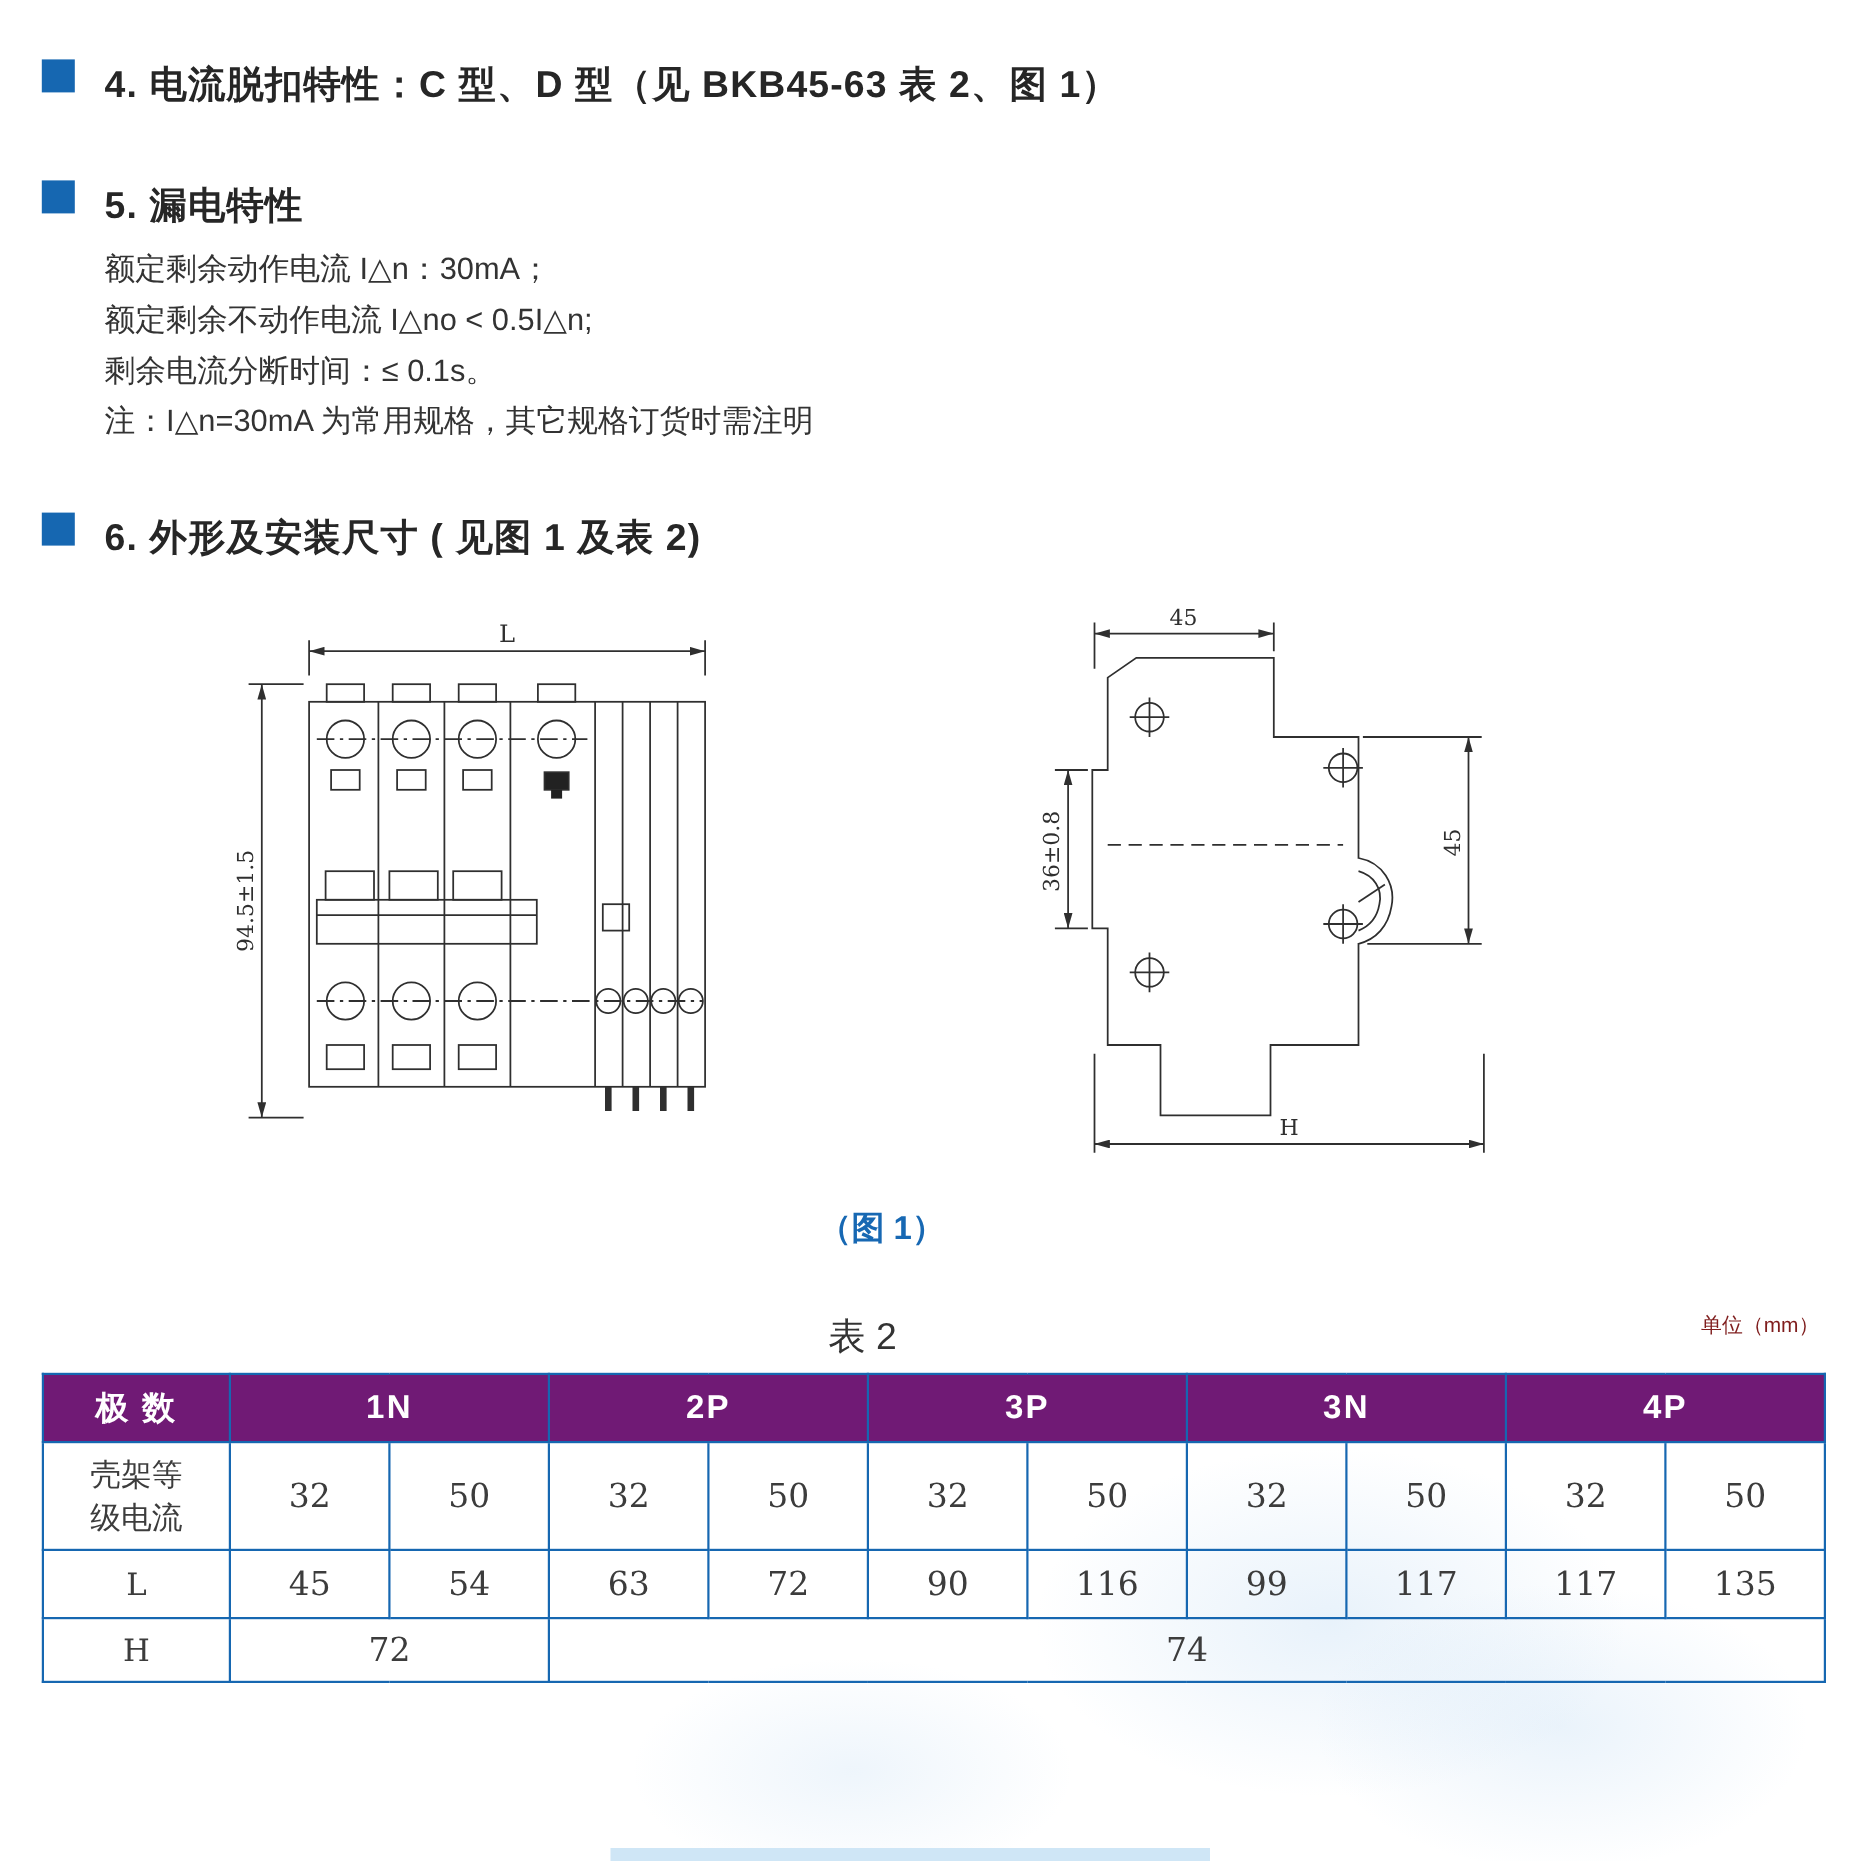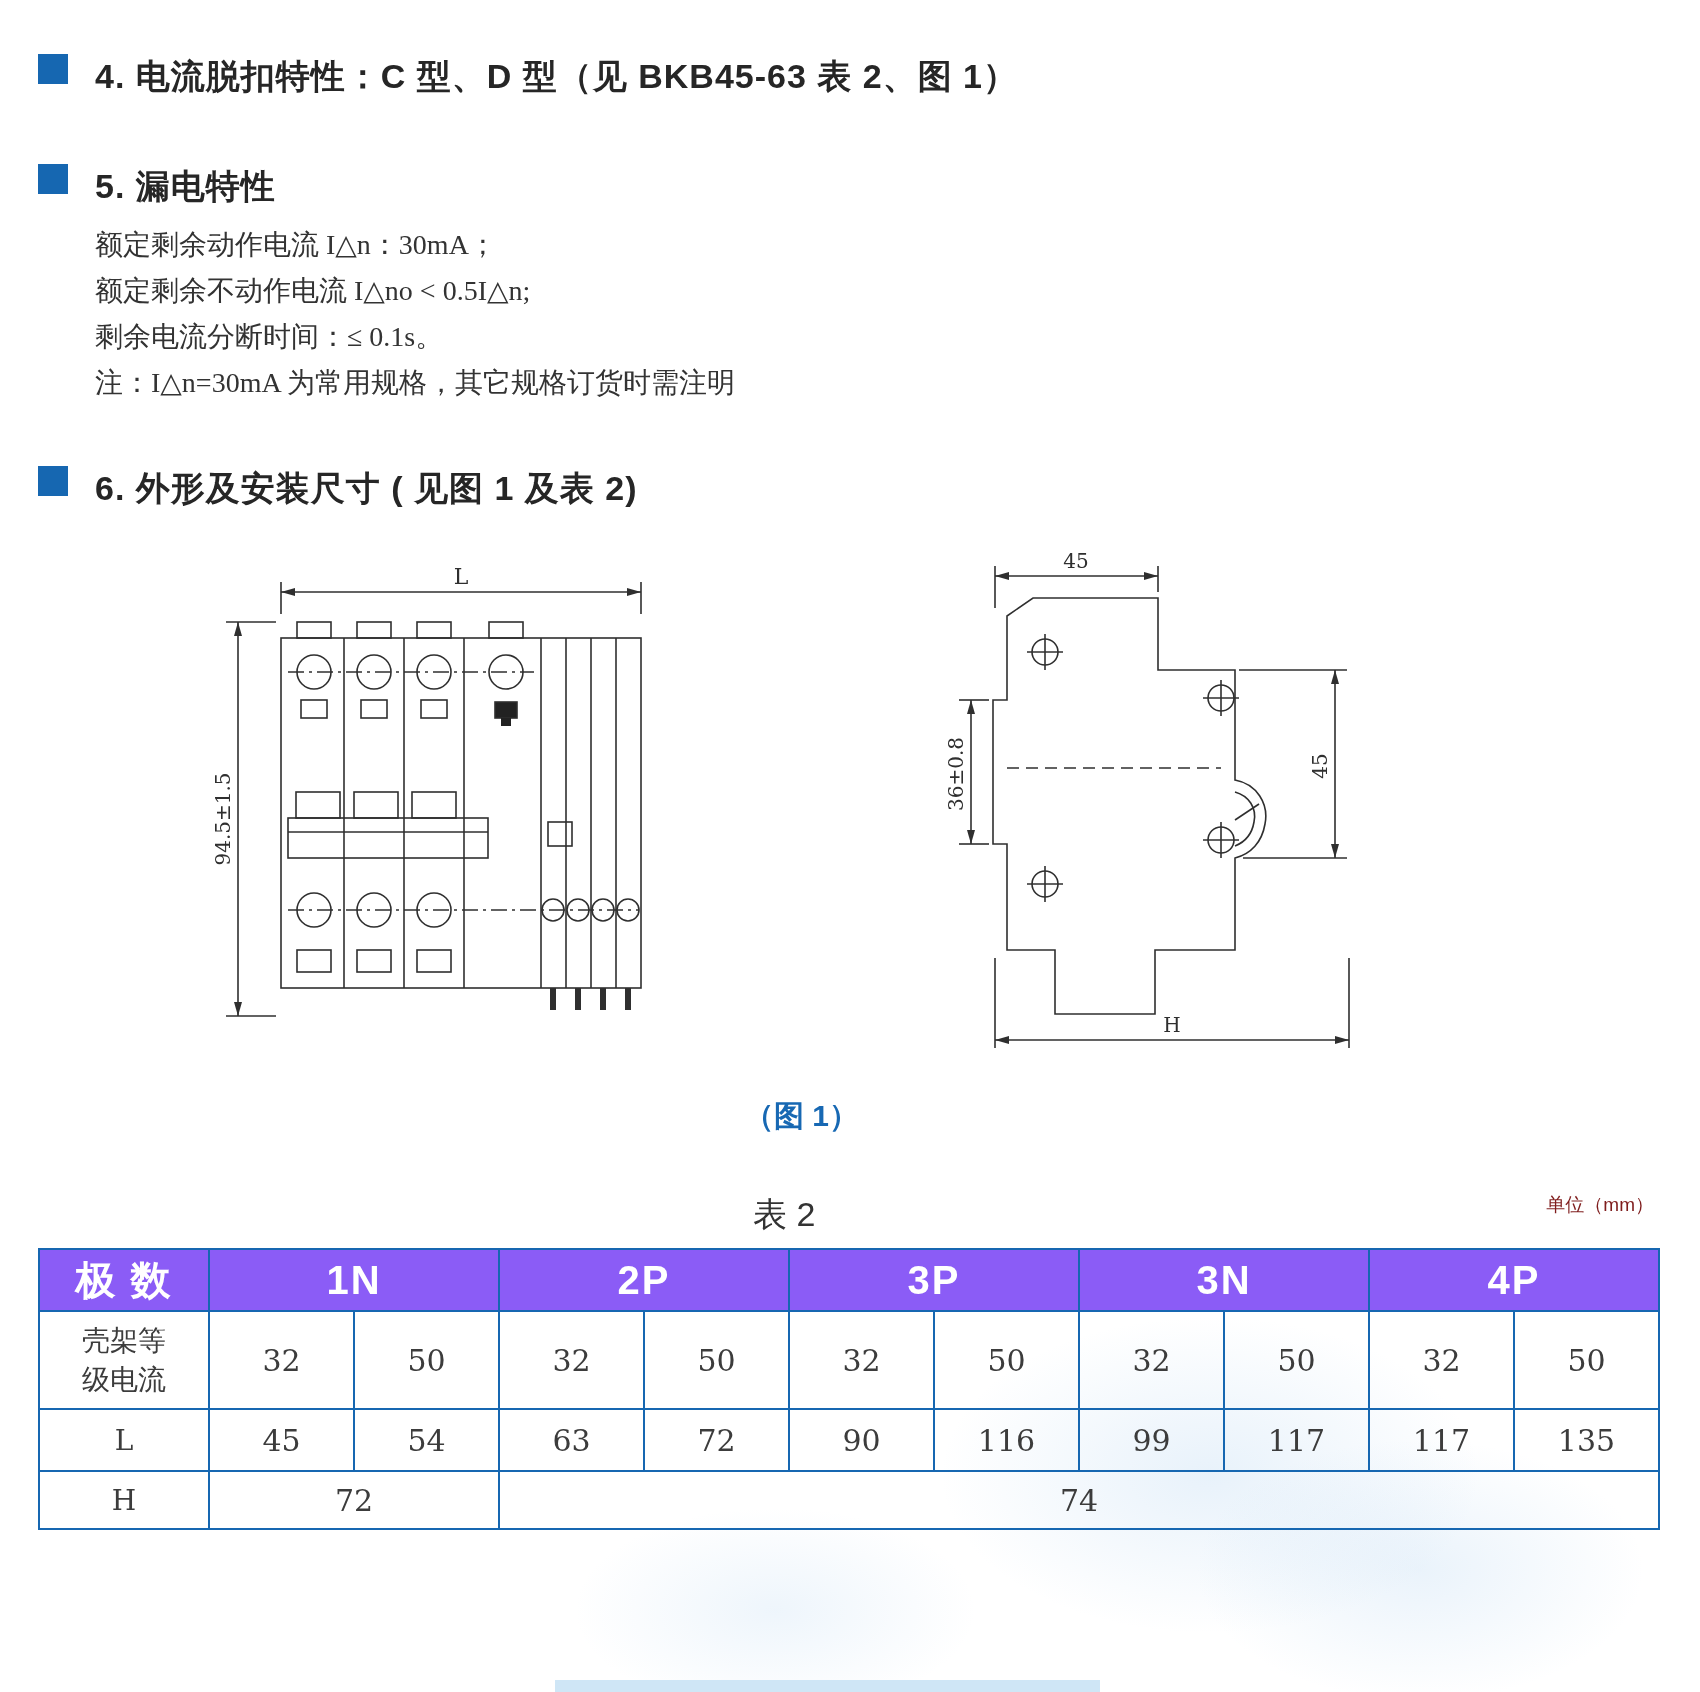--- a/index.html
+++ b/index.html
@@ -27,21 +27,21 @@
   
   .sec { position:absolute; left:38px; display:flex; align-items:flex-start; gap:27px; }
   .bullet { width:30px; height:30px; background:#1667b1; flex:0 0 auto; }
   .sec-title { font-size:34px; font-weight:bold; color:#262626; letter-spacing:1px; white-space:nowrap; }
   .sec-4 { top:54px; }
   .sec-5 { top:164px; }
   .sec-6 { top:466px; }
 
   
   .leak-lines { position:absolute; left:95px; top:222px; }
-  .leak-lines p { font-size:28px; line-height:46px; color:#333; white-space:nowrap;font-family:Liberation Serif, serif; }
+  .leak-lines p { font-size:28px; line-height:46px; color:#333; white-space:nowrap; }
 
   
   .figure-area { position:absolute; left:0; top:552px; width:1700px; height:540px; }
   .front-svg { position:absolute; left:196px; top:8px; }
   .side-svg  { position:absolute; left:938px; top:0; }
   .fig-caption { position:absolute; left:0; top:1096px; width:1560px; text-align:center;
                  color:#1768b3; font-size:30px; font-weight:bold;padding-left:43px; }
 
   
   .table-meta { position:absolute; left:38px; top:1192px; width:1622px; height:40px; }
@@ -49,21 +49,21 @@
                    font-size:34px; color:#333; }
   .table-unit { position:absolute; right:6px; font-size:19px; color:#7f1d1d; }
 
   
   .spec-table { position:absolute; left:38px; top:1248px; width:1622px;
                 border-collapse:collapse; table-layout:fixed; }
   .spec-table th, .spec-table td {
     border:2px solid #1667b1; text-align:center; vertical-align:middle;
   }
   .spec-table th {
-    background:#8b5cf6; color:#ffffff; font-size:40px; font-weight:bold;
+    background:#701a75; color:#ffffff; font-size:30px; font-weight:bold;
     height:62px; font-family:"Liberation Sans", sans-serif; letter-spacing:2px;margin-top:24px;
   }
   .spec-table td {
     font-family:"DejaVu Serif", serif; font-size:30px; color:#3c3c3c; background:transparent;
   }
   .row-frame td { height:98px; }
   .row-l td { height:62px; }
   .row-h td { height:58px; }
   td.lbl { font-size:28px; }
   .pre { white-space:pre-line; line-height:1.4; }

